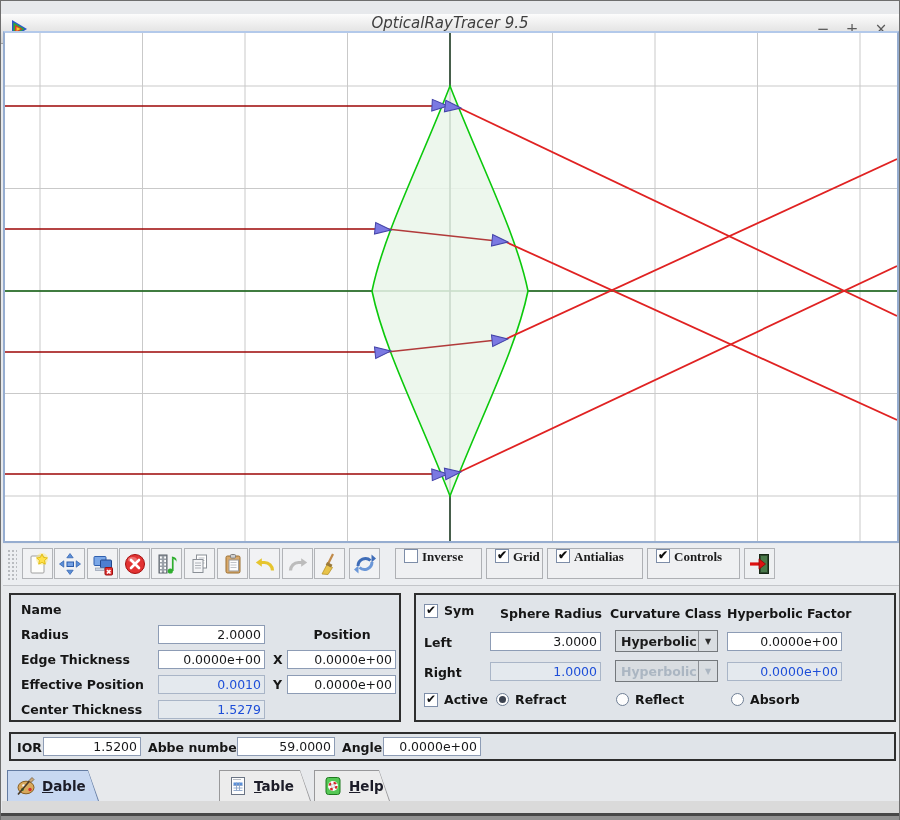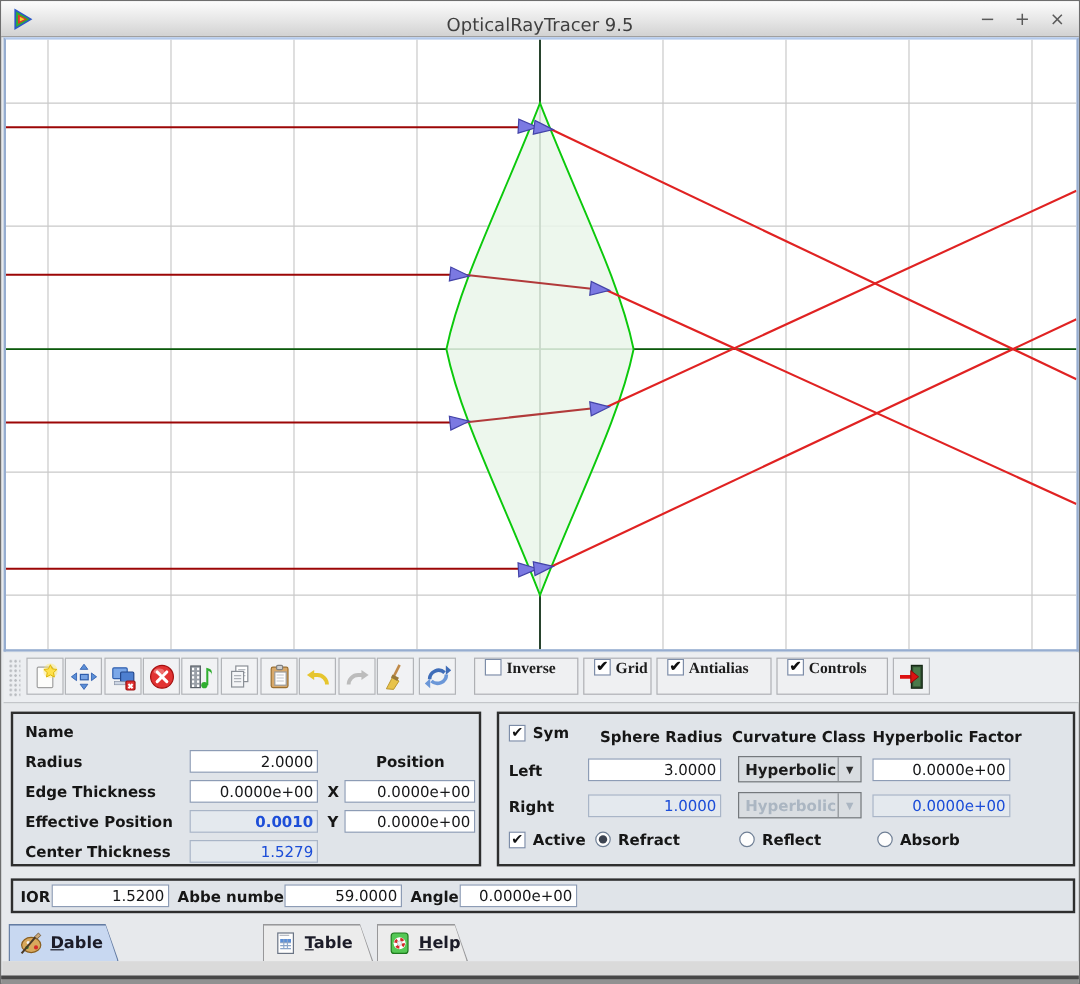--- a/index.html
+++ b/index.html
@@ -1,23 +1,23 @@
 <!DOCTYPE html>
 <html><head>
 <meta charset="utf-8">
 <style>
   * { margin:0; padding:0; box-sizing:border-box; }
   html,body { width:900px; height:820px; overflow:hidden; background:#555; }
   body { font-family:"DejaVu Sans", sans-serif; }
   .win { position:relative; width:900px; height:820px; background:#e7e9ec; border:1px solid #6e6e6e; }
 
   
-  .titlebar { position:absolute; left:0; top:0; width:898px; height:30px;
+  .titlebar { position:absolute; left:0; top:13px; width:898px; height:30px;
     background:linear-gradient(#fcfcfc,#e6e6e6 55%,#d2d2d2); border-bottom:1px solid #9f9f9f;
-    display:flex; align-items:flex-end; }
+    display:flex; align-items:flex-start;font-style:italic; }
   .appicon { position:absolute; left:7px; top:4px; width:22px; height:22px; }
   .title { width:100%; text-align:center; font-size:15px; color:#3f3f3f; }
   .winctl { position:absolute; right:10px; top:0; height:30px; display:flex; gap:13px; align-items:center; }
   .winctl span { font-size:15px; color:#5a5a5a; width:16px; text-align:center; cursor:default; }
 
   
   .canvas { position:absolute; left:2px; top:30px; width:896px; height:512px; background:#fff;
     border:2px solid #96add0; border-top-color:#b3c9ea; }
   .canvas svg { display:block; }
 
@@ -268,21 +268,21 @@
     <span class="lbl" style="left:10px; top:32px">Radius</span>
     <input class="inp num" style="left: 147px; top: 30px; width: 107px;" value="2.0000">
     <span class="lbl" style="left:288px; top:32px; width:86px; text-align:center">Position</span>
 
     <span class="lbl" style="left:10px; top:57px">Edge Thickness</span>
     <input class="inp num" style="left: 147px; top: 55px; width: 107px;" value="0.0000e+00">
     <span class="lbl" style="left:262px; top:57px">X</span>
     <input class="inp num" style="left: 276px; top: 55px; width: 109px;" value="0.0000e+00">
 
     <span class="lbl" style="left:10px; top:82px">Effective Position</span>
-    <input class="inp num dis" style="left: 147px; top: 80px; width: 107px; font-weight: bold;" value="0.0010">
+    <input class="inp num dis" style="left: 147px; top: 80px; width: 107px;" value="0.0010">
     <span class="lbl" style="left:262px; top:82px">Y</span>
     <input class="inp num" style="left: 276px; top: 80px; width: 109px;" value="0.0000e+00">
 
     <span class="lbl" style="left:10px; top:107px">Center Thickness</span>
     <input class="inp num dis" style="left: 147px; top: 105px; width: 107px;" value="1.5279">
   </div>
 
   <div class="panel" style="left:413px; top:592px; width:482px; height:129px">
     <div class="ctl-row" style="left:8px; top:8px">
       <span class="check checked"></span>

